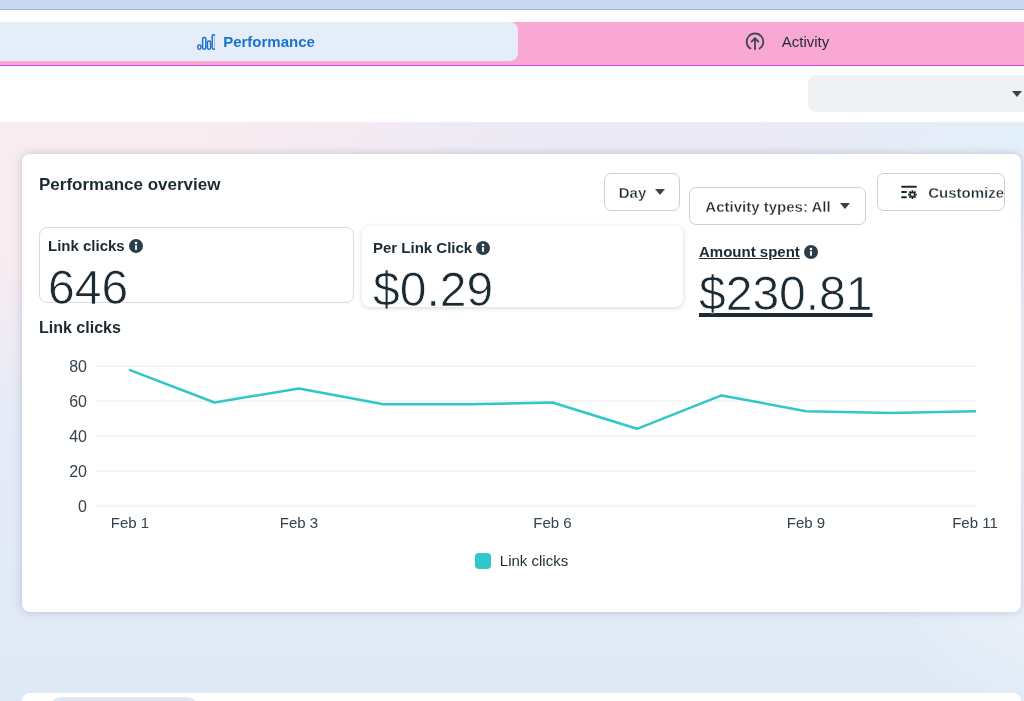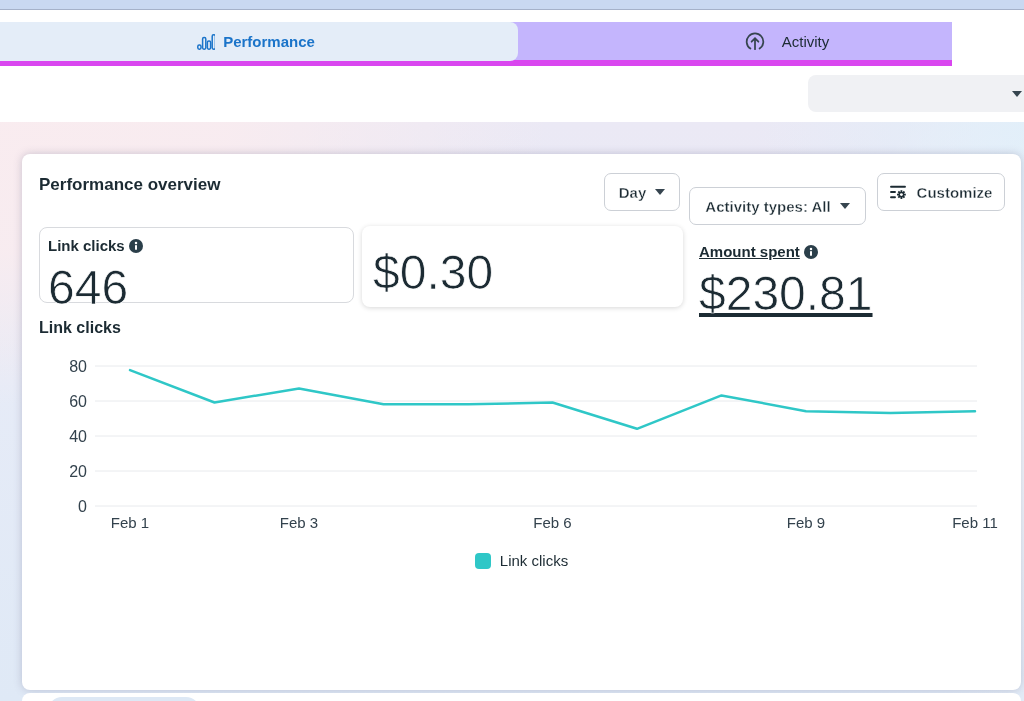--- a/index.html
+++ b/index.html
@@ -5,48 +5,48 @@
   * { margin:0; padding:0; box-sizing:border-box; }
   html,body { width:1024px; height:701px; overflow:hidden; }
   body { font-family:"Liberation Sans", sans-serif; background:#fff; color:#1c2b33; }
   #page { position:relative; width:1024px; height:701px; overflow:hidden; }
   .abs { position:absolute; }
 
   
   #topbar { left:0; top:0; width:1024px; height:10px; background:#c9d8f1; border-bottom:1px solid #a5b1c9; }
 
   
-  #tabrow { left:0; top:22px; width:952px; height:44px; border-bottom:6px solid #d946ef; background:#c4b5fd; }
+  #tabrow { left:0; top:22px; width:1024px; height:44px; border-bottom:1px solid #d946ef; background:#f9a8d4; }
   #tab-perf { position:absolute; left:-12px; top:0; width:530px; height:39px; background:#e4edf8; border-radius:8px; display:flex; align-items:center; justify-content:center; gap:8px; padding-left:6px; }
   #tab-perf span { color:#1b74c9; font-size:15px; font-weight:700; }
   #tab-actions { position:absolute; left:534px; top:0; width:506px; height:39px; display:flex; align-items:center; justify-content:center; gap:17px; }
   #tab-actions span { color:#1c2b33; font-size:15px; font-weight:400; }
 
   
   #datechip { left:808px; top:75px; width:250px; height:37px; background:#f0f1f4; border-radius:8px; display:flex; align-items:center; padding-left:14px; font-size:15px; color:#1c2b33; white-space:nowrap; }
   #datechip .caret { position:absolute; left:204px; top:16px; }
 
   
   #gradbg { left:0; top:122px; width:1024px; height:579px;
     background:
       radial-gradient(ellipse 900px 420px at -60px 0px, rgba(250,236,239,0.95) 0%, rgba(250,236,239,0.85) 32%, rgba(250,236,239,0) 68%),
       radial-gradient(ellipse 420px 260px at 1070px 0px, rgba(222,239,250,0.9) 0%, rgba(222,239,250,0) 75%),
       radial-gradient(ellipse 320px 520px at 1060px 260px, rgba(250,253,255,0.9) 0%, rgba(250,253,255,0) 70%),
       linear-gradient(180deg, #ebe9f5 0%, #e6ebf7 45%, #dfe9f6 100%);
   }
 
   
-  #card { left:22px; top:154px; width:999px; height:536px; background:#fff; border-radius:8px; box-shadow:0 0 9px rgba(85,82,120,0.28); }
+  #card { left:22px; top:154px; width:999px; height:458px; background:#fff; border-radius:8px; box-shadow:0 0 9px rgba(85,82,120,0.28); }
 
   #card h1 { position:absolute; left:17px; top:21px; font-size:17px; font-weight:700; color:#1c2b33; }
 
   .btn { position:absolute; top:19px; height:38px; border:1px solid #ccd0d6; border-radius:7px; background:#fff; display:flex; align-items:center; justify-content:center; gap:9px; font-size:15px; font-weight:700; color:#1c2b33; -webkit-text-stroke:0.35px #fff; }
   #btn-day { left:582px; width:76px; }
   #btn-act { left:667px; width:177px;margin-top:14px; }
-  #btn-cust { left:855px; width:128px; }
+  #btn-cust { left:855px; width:128px;justify-content:flex-end; }
   .caret { width:0; height:0; border-left:5.5px solid transparent; border-right:5.5px solid transparent; border-top:6.5px solid #36454f; }
 
   
   .metric { position:absolute; top:72px; }
   .metric .lbl { font-size:15px; font-weight:700; color:#1c2b33; display:flex; align-items:center; gap:4px; }
   .metric .val { font-size:48px; font-weight:400; color:#1c2b33; margin-top:6px; letter-spacing:0; -webkit-text-stroke:0.7px #fff; }
   #m1 { left:17px; width:315px; height:76px; top:73px; border:1px solid #d8dade; border-radius:8px; padding:9px 0 0 8px; }
   #m2 { left:340px; width:321px; height:81px; top:72px; border-radius:8px; box-shadow:0 1px 5px rgba(0,0,0,0.16); padding:13px 0 0 11px; }
   #m3 { left:677px; top:89px;text-decoration:underline; }
 
@@ -128,21 +128,28 @@
       <div class="lbl">Link clicks
         <svg class="info" viewBox="0 0 14 14">
             <circle cx="7" cy="7" r="7" fill="#2b3f4a"></circle>
             <rect x="6" y="5.9" width="2" height="5" rx="0.8" fill="#fff"></rect>
             <circle cx="7" cy="3.9" r="1.25" fill="#fff"></circle>
           </svg>
       </div>
       <div class="val">646</div>
     </div>
     <div class="metric" id="m2">
-      <div class="val">$0.30</div>
+      <div class="lbl">Per Link Click
+        <svg class="info" viewBox="0 0 14 14">
+            <circle cx="7" cy="7" r="7" fill="#2b3f4a"></circle>
+            <rect x="6" y="5.9" width="2" height="5" rx="0.8" fill="#fff"></rect>
+            <circle cx="7" cy="3.9" r="1.25" fill="#fff"></circle>
+          </svg>
+      </div>
+      <div class="val">$0.29</div>
     </div>
     <div class="metric" id="m3">
       <div class="lbl">Amount spent
         <svg class="info" viewBox="0 0 14 14">
             <circle cx="7" cy="7" r="7" fill="#2b3f4a"></circle>
             <rect x="6" y="5.9" width="2" height="5" rx="0.8" fill="#fff"></rect>
             <circle cx="7" cy="3.9" r="1.25" fill="#fff"></circle>
           </svg>
       </div>
       <div class="val">$230.81</div>

